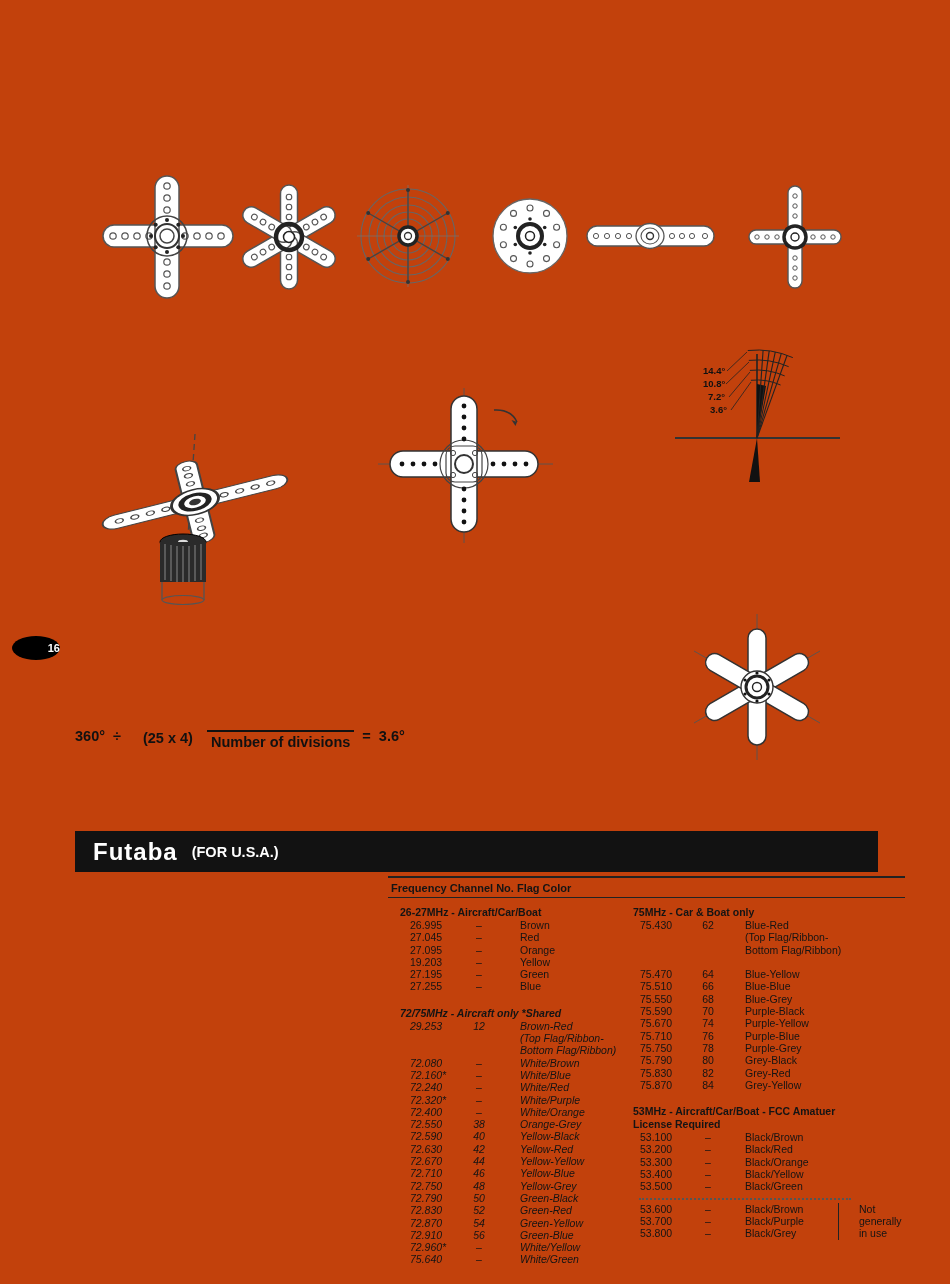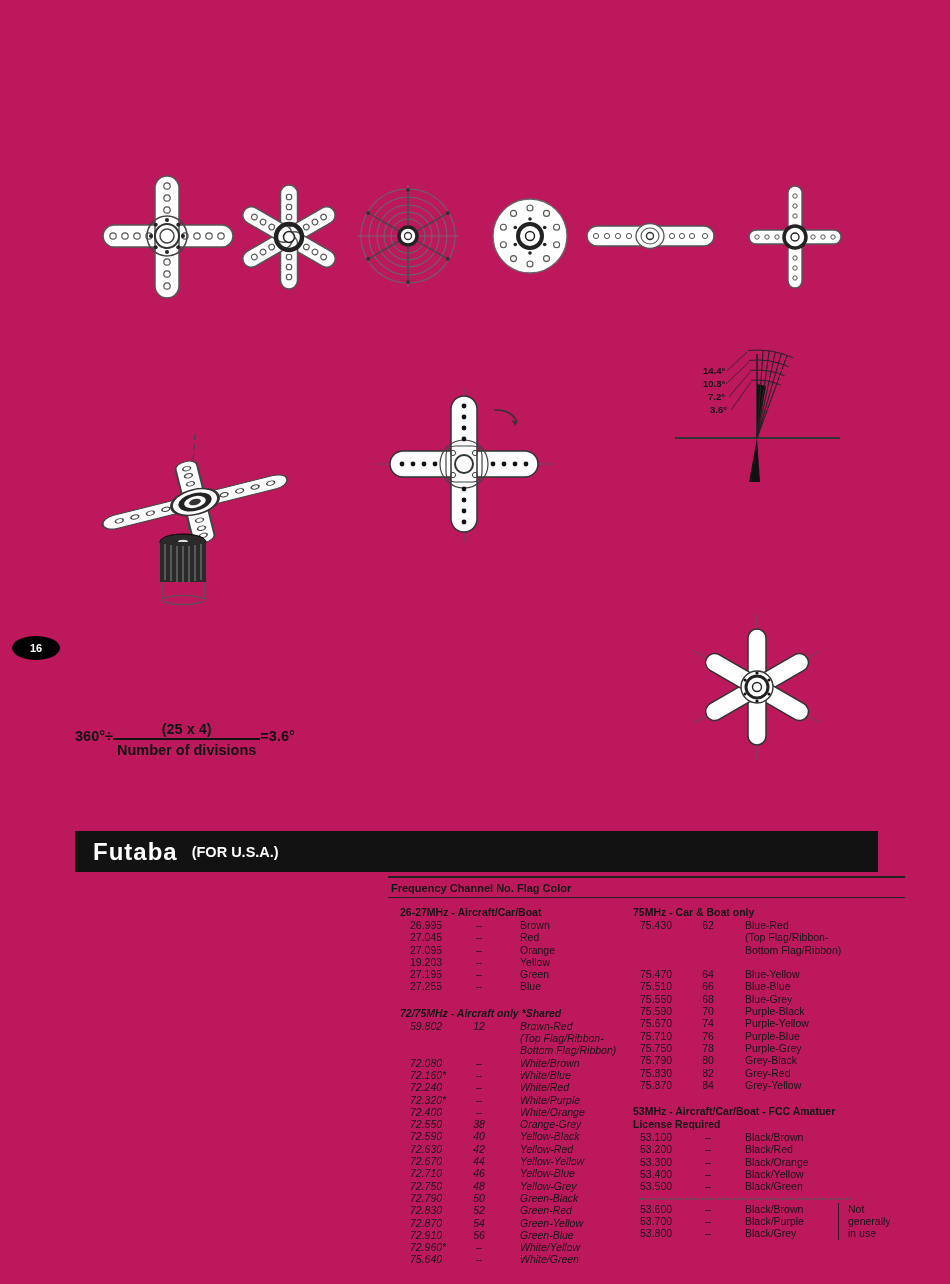--- a/index.html
+++ b/index.html
@@ -1,32 +1,32 @@
 <!DOCTYPE html>
 <html><head>
 <meta charset="utf-8">
 <style>
   * { margin:0; padding:0; box-sizing:border-box; }
   body { background:#fff; font-family:"Liberation Sans", sans-serif; }
-  .page { position:relative; width:950px; height:1284px; background:#be185d; overflow:hidden; color:#141414; }
+  .page { position:relative; width:950px; height:1284px; background:#c2410c; overflow:hidden; color:#141414; }
 
   .ill { position:absolute; }
 
   
   .page-badge { position:absolute; left:12px; top:636px; width:48px; height:24px; background:#000;
-    border-radius:50%; color:#fff; font-size:11px; font-weight:bold; display:flex; align-items:center; justify-content:center; }
+    border-radius:50%; color:#fff; font-size:11px; font-weight:bold; display:flex; align-items:center; justify-content:flex-end; }
 
   
   .watermark { position:absolute; left:266px; top:550px; font-size:58px; font-weight:bold;
     color:#bdd3f0; letter-spacing:1px; white-space:nowrap; }
 
   
   .formula { position:absolute; left:75px; top:712px; height:48px; display:flex; align-items:center;
-    font-size:14.5px; font-weight:bold; color:#111; }
-  .frac { display:flex; flex-direction:column; text-align:center;margin-top:7px; }
+    gap:8px; font-size:14.5px; font-weight:bold; color:#111; }
+  .frac { display:flex; flex-direction:row; text-align:center;margin-top:7px; }
   .frac .num { padding:0 14px 1px; }
   .frac .den { border-top:2px solid #111; padding:2px 4px 0; }
 
   
   .header-bar { position:absolute; left:75px; top:831px; width:803px; height:41px; background:#121212;
     display:flex; align-items:center; gap:14px; padding-left:18px; color:#fff; }
   .brand { font-size:24px; font-weight:bold; letter-spacing:1px; }
   .bar-title { font-size:17px; font-weight:bold; white-space:pre; }
   .bar-region { font-size:14.5px; font-weight:bold; }
 
@@ -44,21 +44,21 @@
   .col-left  .tsection:nth-child(2) { margin-top:14px;font-style:italic; }
   .col-right .tsection:nth-child(2) { margin-top:14px; }
   .stitle { font-size:10.5px; font-weight:bold; height:13px; white-space:nowrap; }
   .trow { position:relative; height:12.3px; font-size:10.5px; white-space:nowrap; }
   .cfreq { position:absolute; left:10px; width:52px; }
   .col-right .cfreq { left:7px; }
   .cch   { position:absolute; left:64px; width:30px; text-align:center; }
   .col-right .cch { left:60px; }
   .cflag { position:absolute; left:120px; }
   .col-right .cflag { left:112px; }
-  .cnote { position:absolute; left:205px; border-left:1.5px solid #222; padding-left:9px; height:12.3px; }
+  .cnote { position:absolute; left:205px; border-left:1.5px solid #222; padding-left:20px; height:12.3px; }
   .dashsep { height:7px; border-bottom:2px dotted #555; width:212px; margin-left:6px; margin-bottom:3px; }
 
   svg { display:block; }
 </style>
 </head>
 <body>
 
 <div class="page">
 
   <svg class="ill" style="left:95px;top:170px" width="145" height="135" viewBox="0 0 145 135">
@@ -466,21 +466,21 @@
             </div>
             <div class="trow">
               <span class="cfreq">27.255</span>
               <span class="cch">–</span>
               <span class="cflag">Blue</span>
             </div>
           </div>
           <div class="tsection">
             <div class="stitle">72/75MHz - Aircraft only *Shared</div>
             <div class="trow">
-              <span class="cfreq">59.802</span>
+              <span class="cfreq">29.253</span>
               <span class="cch">12</span>
               <span class="cflag">Brown-Red</span>
             </div>
             <div class="trow">
               <span class="cfreq"></span>
               <span class="cch"></span>
               <span class="cflag">(Top Flag/Ribbon-</span>
             </div>
             <div class="trow">
               <span class="cfreq"></span>

